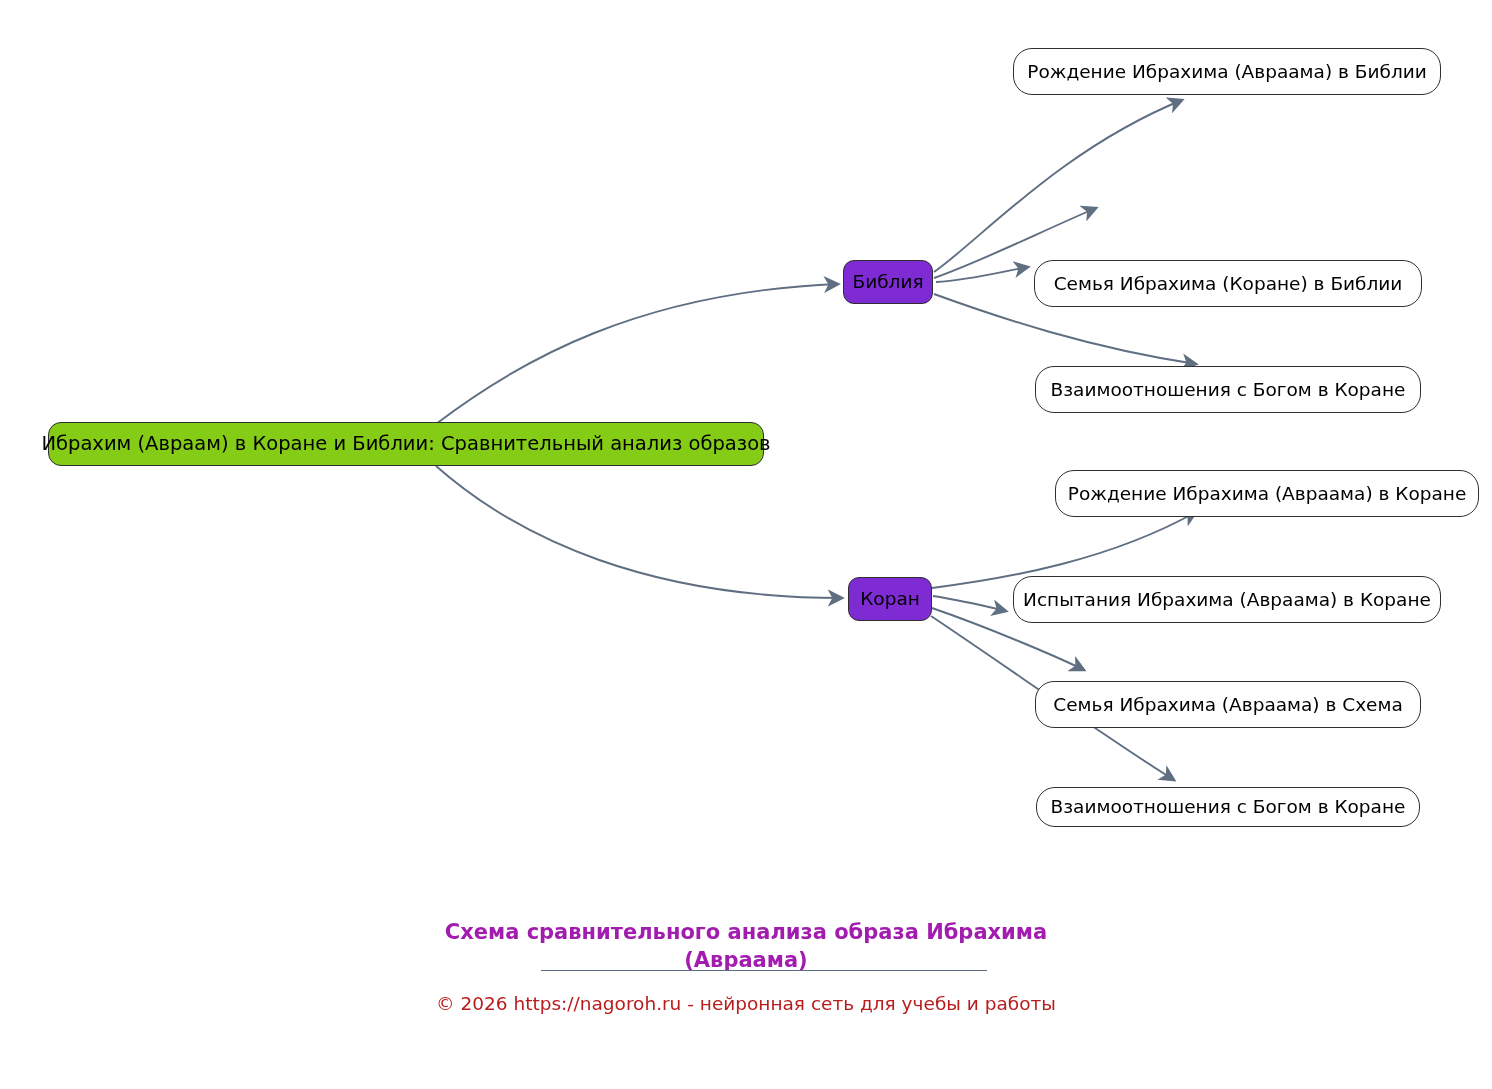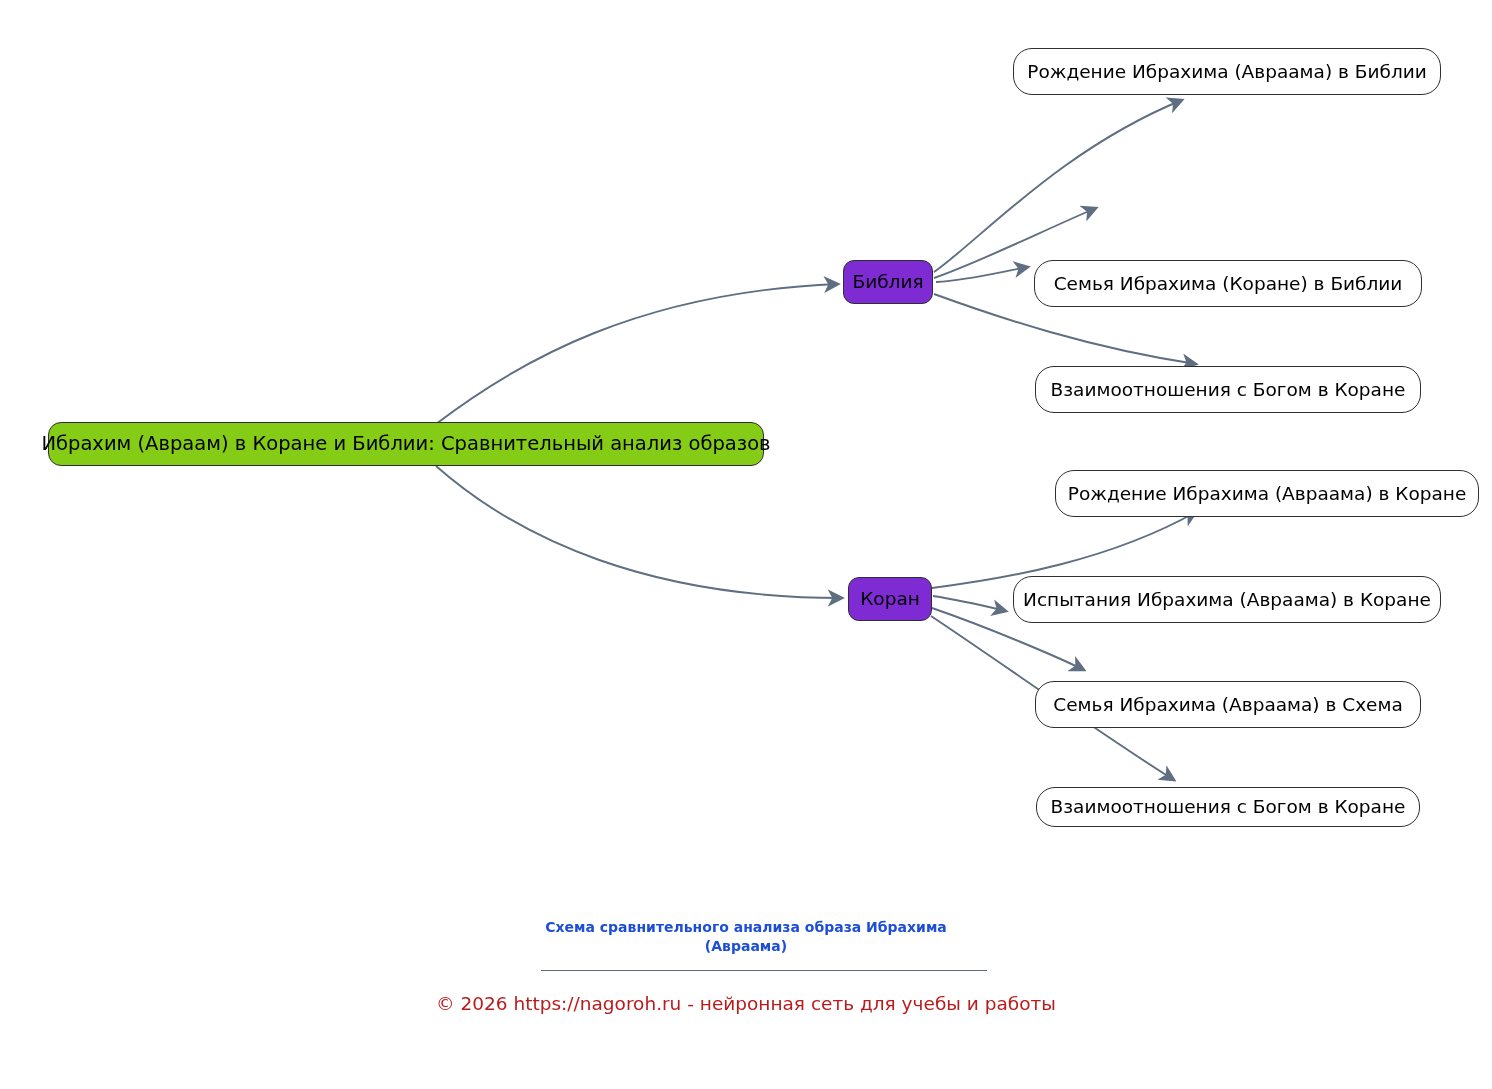--- a/index.html
+++ b/index.html
@@ -64,22 +64,22 @@
     color: #000000;
     font-size: 18.5px;
     padding: 0 16px;
   }
   .footer-title {
     position: absolute;
     left: 0;
     top: 918px;
     width: 1492px;
     text-align: center;
-    color: #1d4ed8;
-    font-size: 14px;
+    color: #a21caf;
+    font-size: 21px;
     font-weight: bold;
     line-height: 1.35;
     font-family: "DejaVu Sans", sans-serif;
   }
   .footer-rule {
     position: absolute;
     left: 541px;
     top: 970px;
     width: 446px;
     height: 0;

